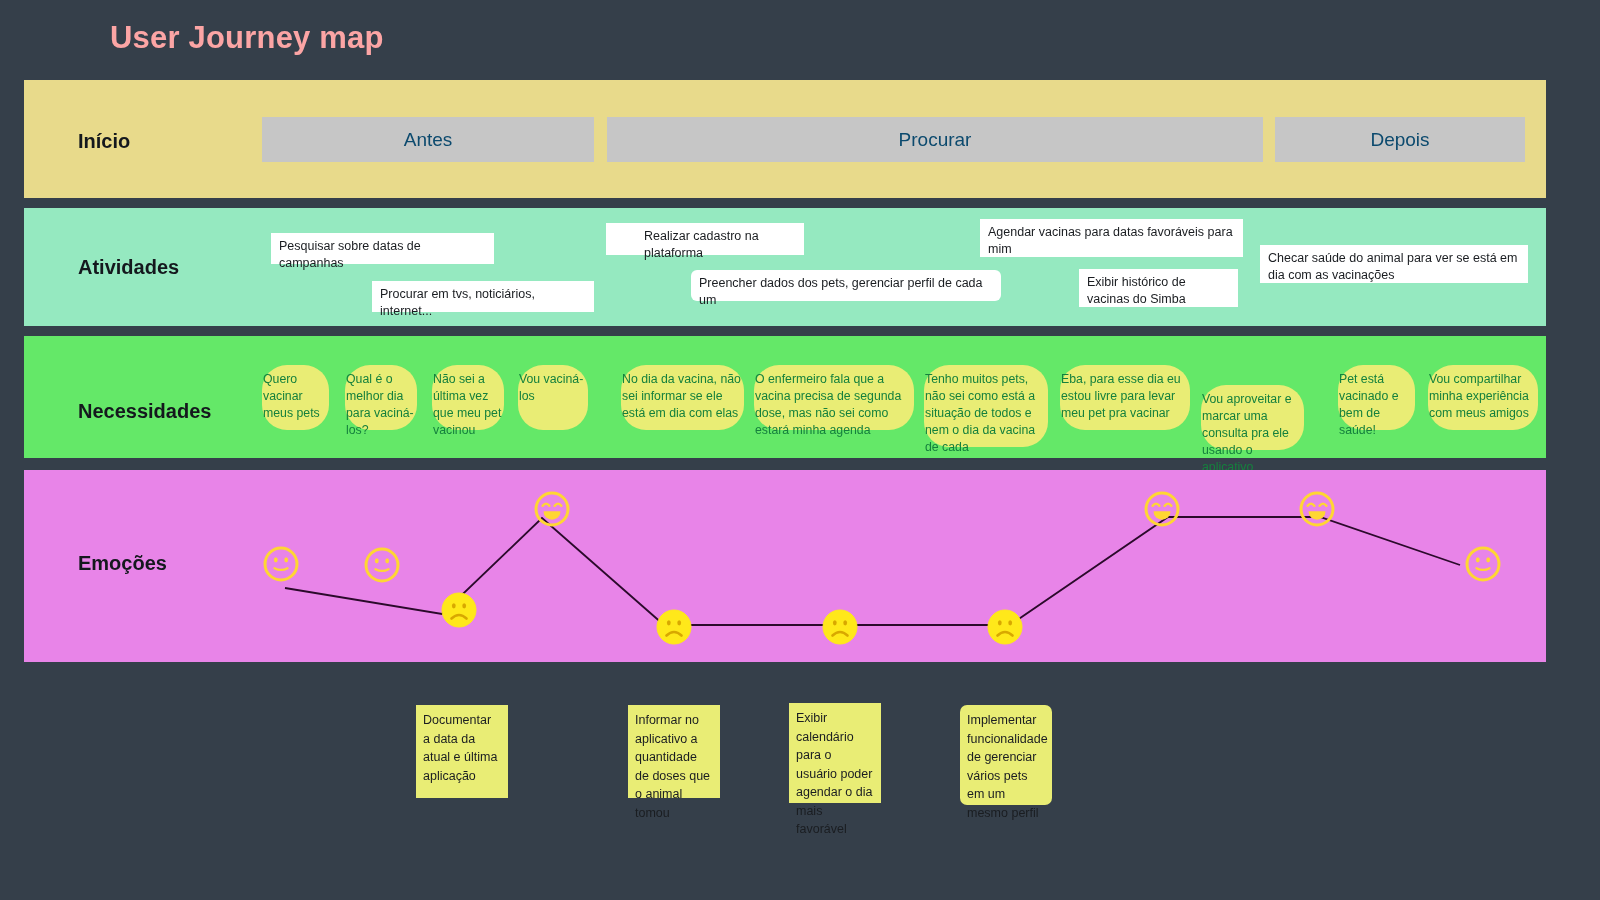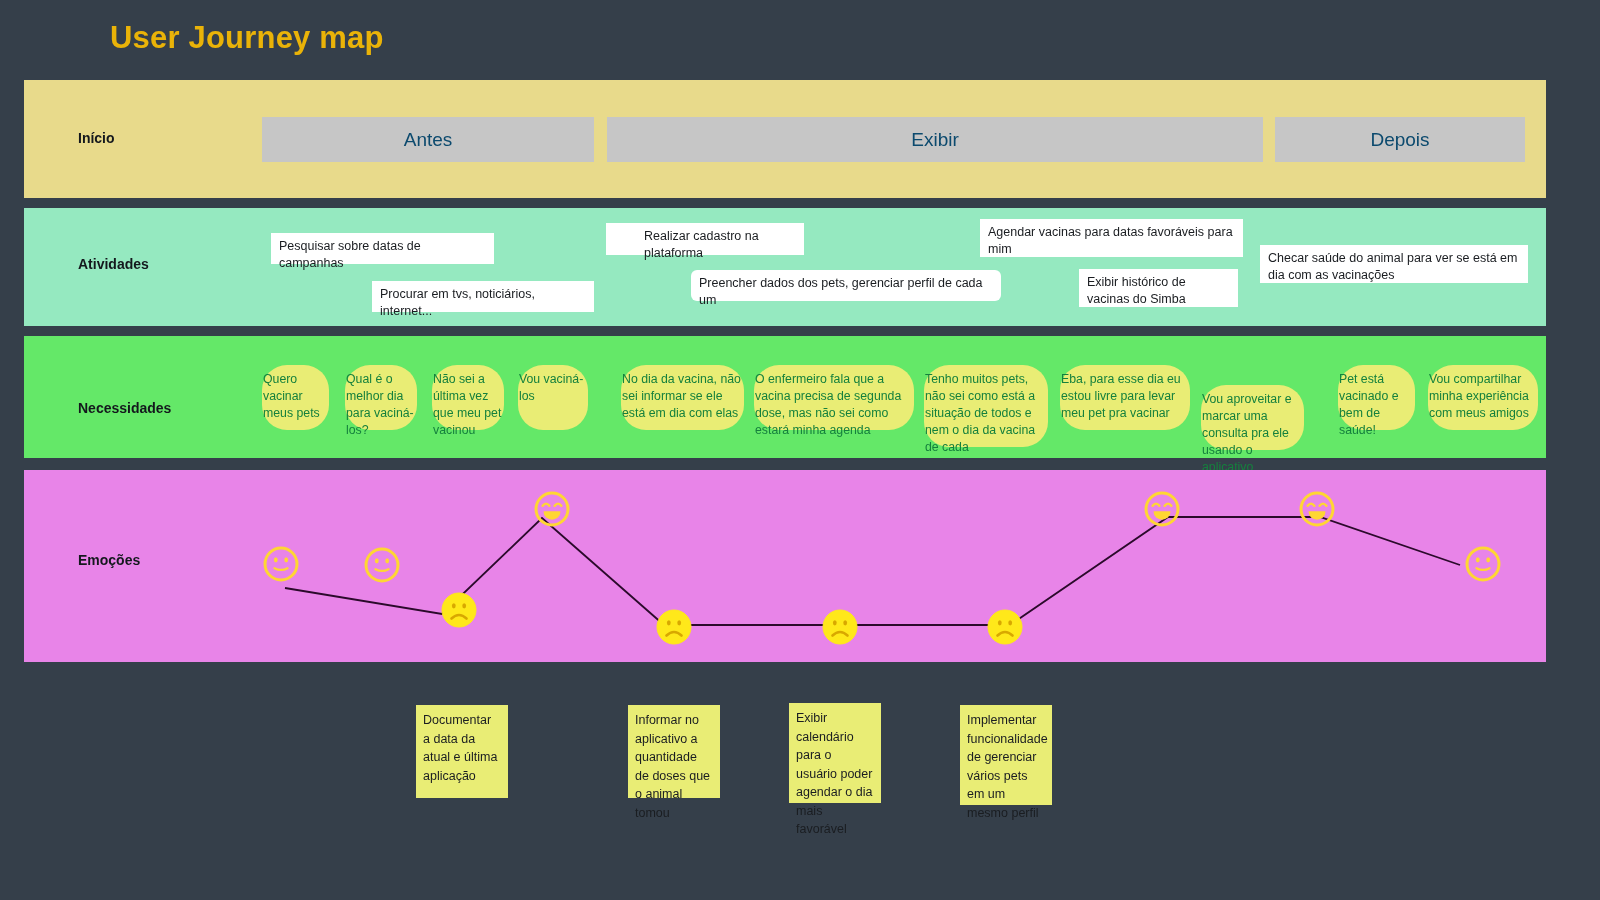--- a/index.html
+++ b/index.html
@@ -12,32 +12,32 @@
   #canvas {
     position: relative;
     width: 1600px; height: 900px;
     background: #353f4a;
   }
   .page-title {
     position: absolute;
     left: 110px; top: 20px;
     font-size: 31px;
     font-weight: bold;
-    color: #eab308;
+    color: #fca5a5;
     letter-spacing: 0.2px;
   }
   .band {
     position: absolute;
     left: 24px;
     width: 1522px;
   }
   .band-label {
     position: absolute;
     left: 54px;
-    font-size: 14px;
+    font-size: 20px;
     font-weight: bold;
     color: #14181d;
     white-space: nowrap;
   }
   
   #row-inicio { top: 80px; height: 118px; background: #e8da8b; }
   #row-inicio .band-label { top: 50px; }
   .phase-chip {
     position: absolute;
     top: 37px;
@@ -98,21 +98,21 @@
 
   <div class="page-title">User Journey map</div>
 
   <div class="band" id="row-inicio">
     <div class="band-label">Início</div>
     <div id="phases-container">
         <div class="phase-chip" style="left: 238px; width: 332px;">
           <span>Antes</span>
         </div>
         <div class="phase-chip" style="left: 583px; width: 656px;">
-          <span>Exibir</span>
+          <span>Procurar</span>
         </div>
         <div class="phase-chip" style="left: 1251px; width: 250px;">
           <span>Depois</span>
         </div>
       </div>
   </div>
 
   <div class="band" id="row-atividades">
     <div class="band-label">Atividades</div>
   </div>
@@ -207,16 +207,16 @@
         <ellipse cx="1477.8" cy="559.8" rx="1.9" ry="2.6" fill="#ffd633"></ellipse>
         <ellipse cx="1488.2" cy="559.8" rx="1.9" ry="2.6" fill="#ffd633"></ellipse>
         <path d="M 1476.5 568.2 Q 1483 571.6 1489.5 568.2" stroke="#ffd633" stroke-width="2.3" fill="none" stroke-linecap="round"></path>
       </g>
     </svg>
 
   <div id="opportunities-container">
       <div class="opp-note" style="left: 416px; top: 705px; width: 92px; height: 93px;">Documentar a data da atual e última aplicação</div>
       <div class="opp-note" style="left: 628px; top: 705px; width: 92px; height: 93px;">Informar no aplicativo a quantidade de doses  que o animal tomou</div>
       <div class="opp-note" style="left: 789px; top: 703px; width: 92px; height: 100px;">Exibir calendário para o usuário poder agendar o dia mais favorável</div>
-      <div class="opp-note" style="left: 960px; top: 705px; width: 92px; height: 100px;">Implementar funcionalidade de gerenciar vários pets em um mesmo perfil</div>
+      <div class="opp-note" style="left: 960px; top: 705px; width: 92px; height: 100px; border-radius: 7px;">Implementar funcionalidade de gerenciar vários pets em um mesmo perfil</div>
     </div>
 
 </div>
 
 </body></html>

